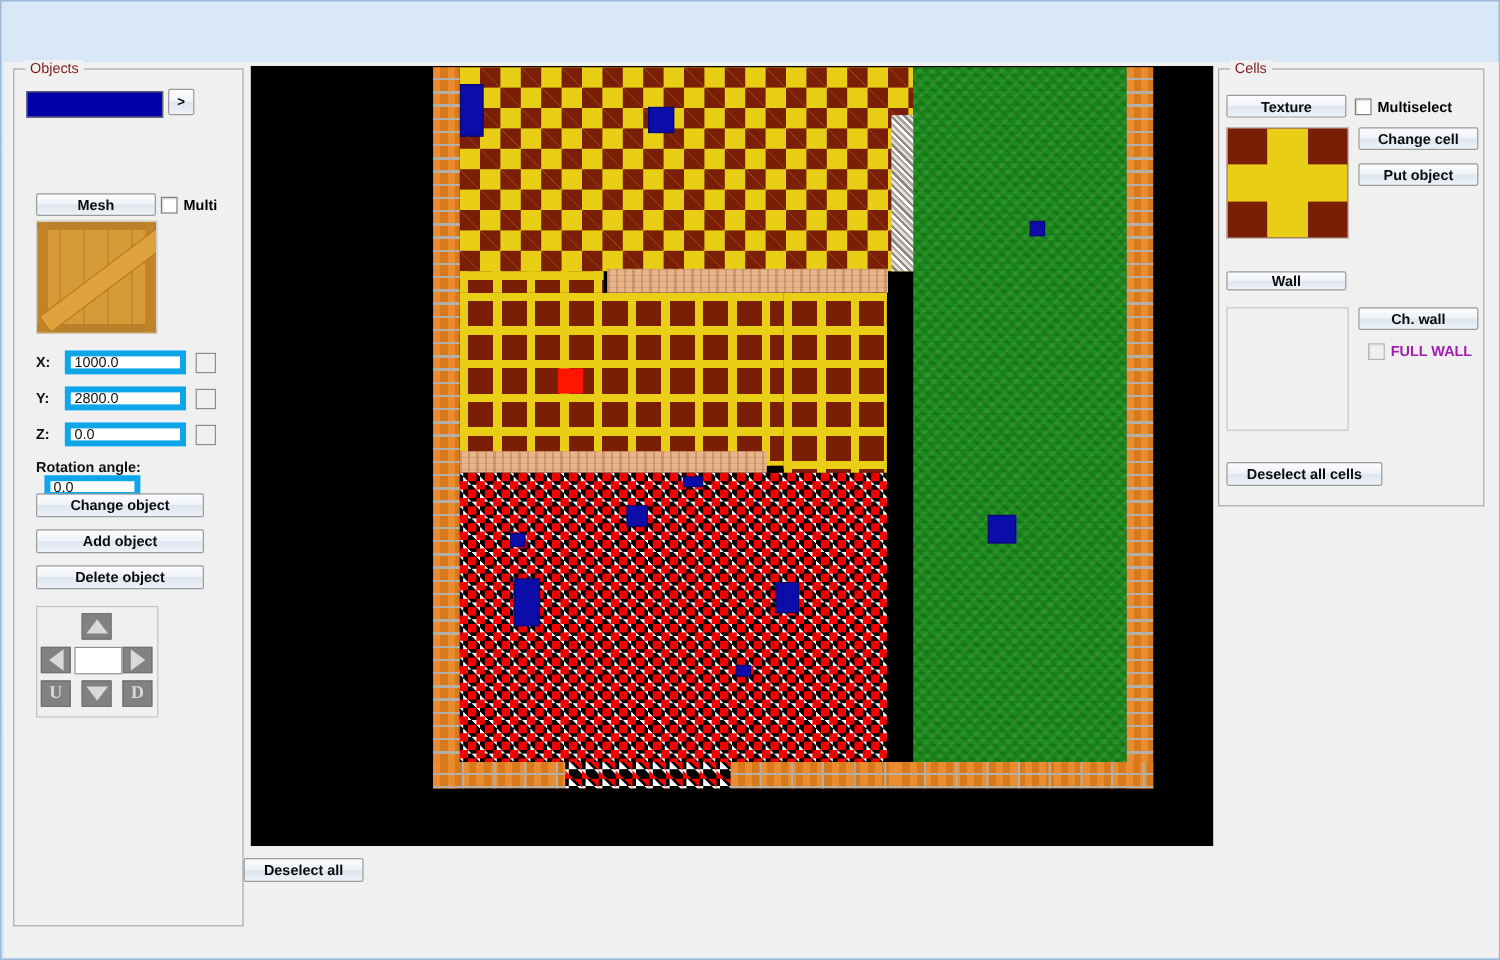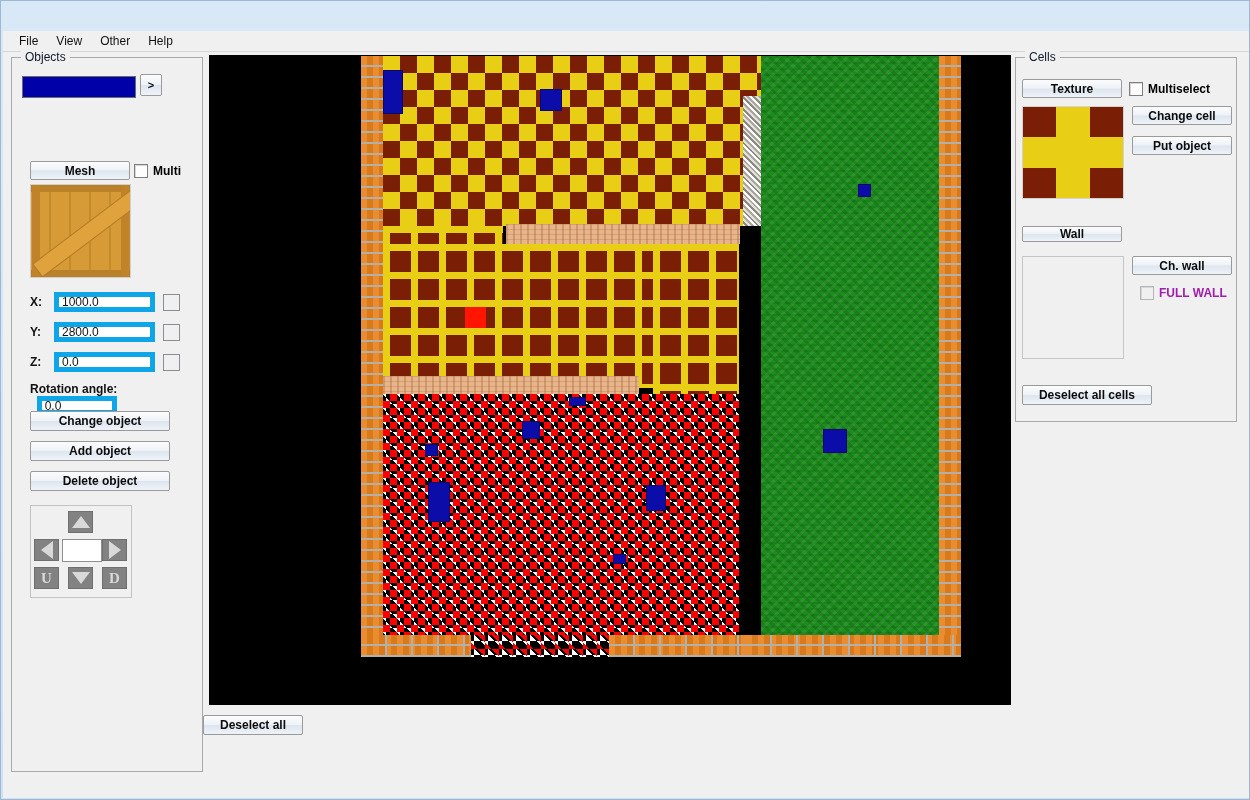--- a/index.html
+++ b/index.html
@@ -69,21 +69,21 @@
     background:#f0f0f0;
   }
 
   
   .objects-panel{
     position:absolute;left:8px;top:5px;width:192px;height:715px;
     border:1px solid #a9a9a9;box-sizing:border-box;background:#f0f0f0;
   }
   .panel-legend{
     position:absolute;left:9px;top:-8px;background:#f0f0f0;
-    padding:0 4px;font-size:12px;color:#0f172a;
+    padding:0 4px;font-size:12px;color:#7f1d1d;
   }
   .color-swatch{
     position:absolute;left:10px;top:18px;width:112px;height:20px;
     background:#0000a8;border:1px solid #6a6a6a;
   }
   .btn{
     background:linear-gradient(to bottom,#fcfcfd 0%,#eef2f7 48%,#dde5ef 52%,#eef3f8 100%);
     border:1px solid #9a9a9a;border-radius:2px;
     font-family:"Liberation Sans",sans-serif;font-size:12px;font-weight:bold;color:#0c0c0c;
     display:flex;align-items:center;justify-content:center;
@@ -281,26 +281,20 @@
   .chwall-btn{position:absolute;left:116px;top:198px;width:100px;height:19px;}
   .fullwall-chk{position:absolute;left:124px;top:228px;font-size:12px;font-weight:bold;}
   .deselect-cells-btn{position:absolute;left:6px;top:327px;width:130px;height:20px;}
 </style>
 </head>
 <body>
 
 <div class="window">
 
 
-  <div class="menubar">
-    <div class="menuitem">File</div>
-    <div class="menuitem">View</div>
-    <div class="menuitem">Other</div>
-    <div class="menuitem">Help</div>
-  </div>
 
   <div class="content">
 
     <div class="objects-panel">
       <div class="panel-legend">Objects</div>
 
       <div class="color-swatch"></div>
       <div class="btn arrow-btn">&gt;</div>
 
       <div class="btn mesh-btn">Mesh</div>

